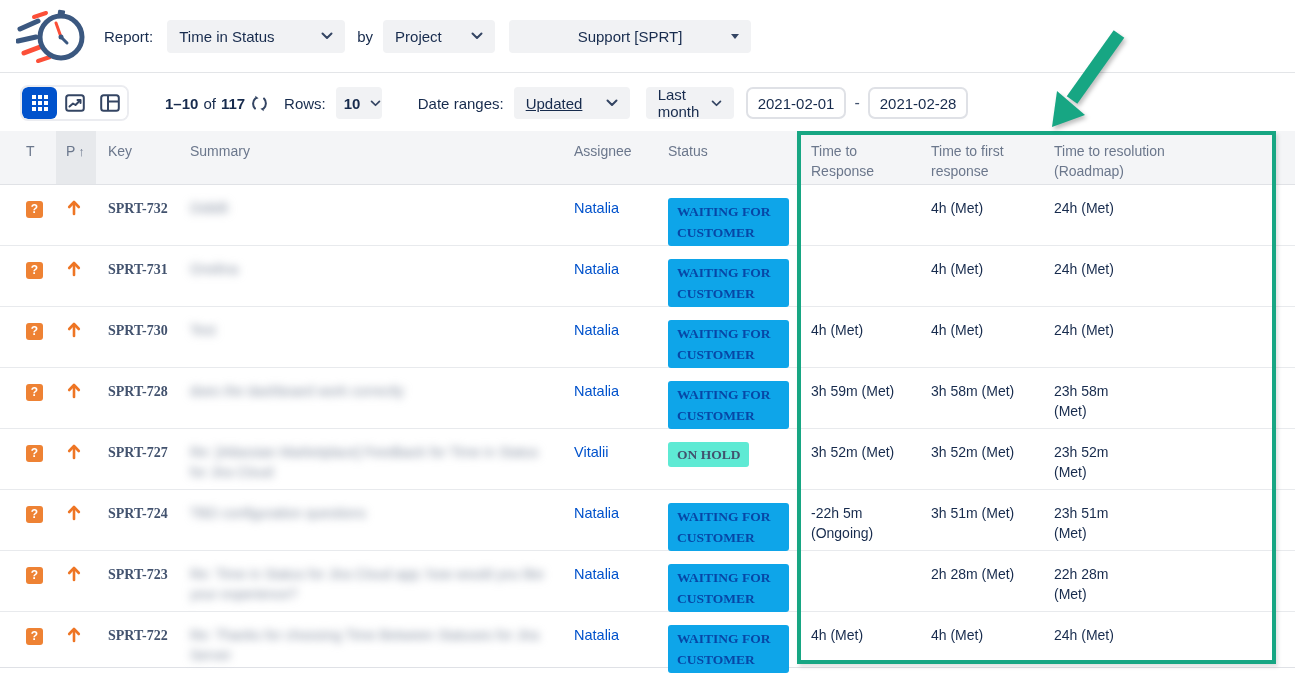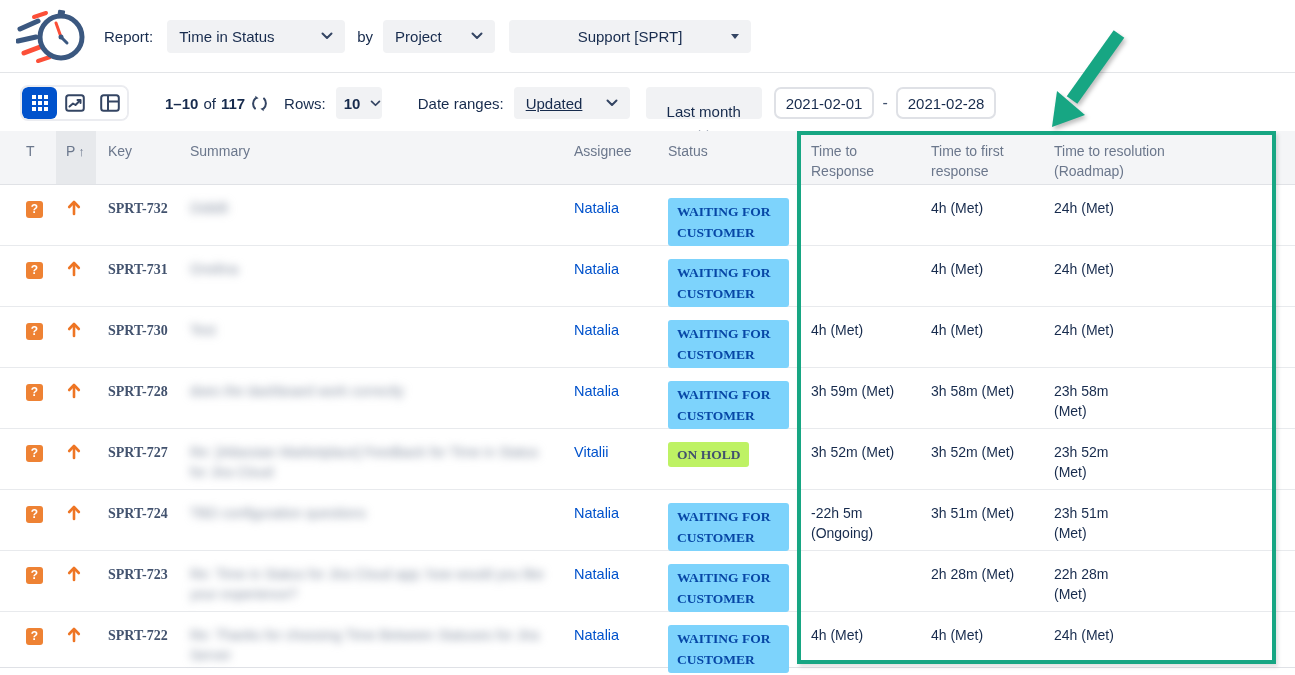--- a/index.html
+++ b/index.html
@@ -6,21 +6,21 @@
   html,body { background:#fff; }
   body { width:1295px; height:675px; position:relative; overflow:hidden;
          font-family:"Liberation Sans", sans-serif; color:#172b4d; }
 
   
   .app-header { position:absolute; left:0; top:0; width:1295px; height:73px;
                 border-bottom:1px solid #e3e5e8; display:flex; align-items:center; }
   .logo { margin-left:16px; width:72px; height:58px; flex:none; }
   .hdr-label { margin-left:16px; font-size:15px; color:#172b4d; }
   .sel { height:33px; background:#f1f2f4; border-radius:4px; display:inline-flex;
-         align-items:center; padding:16px 12px; font-size:15px; color:#172b4d;
+         align-items:center; padding:8px 12px; font-size:15px; color:#172b4d;
          cursor:pointer; gap:10px; }
   .sel .chev { flex:none; }
   .sel.report { margin-left:14px; width:178px; justify-content:space-between; }
   .sel.scope  { margin-left:10px; width:112px; justify-content:space-between; }
   .sel.project{ margin-left:14px; width:242px; justify-content:center; position:relative; }
   .sel.project .caret { position:absolute; right:12px; top:14px; width:0; height:0;
         border-left:4px solid transparent; border-right:4px solid transparent;
         border-top:5px solid #344563; }
   .by { margin-left:12px; font-size:15px; }
 
@@ -32,21 +32,21 @@
   .viewbtn { width:35px; height:32px; display:flex; align-items:center; justify-content:center;
              color:#344563; cursor:pointer; background:#fff; border:none; }
   .viewbtn.active { background:#0052cc; color:#fff; border-radius:6px; }
   .pag { margin-left:36px; font-size:15px; color:#172b4d; display:flex; align-items:center; gap:5px; }
   .pag b { font-weight:700; }
   .refresh { margin-left:6px; cursor:pointer; display:flex; }
   .rows-label { margin-left:16px; font-size:15px; }
   .sel.rows { margin-left:10px; width:46px; padding:12px 8px; justify-content:space-between; height:32px;font-weight:bold; }
   .dr-label { margin-left:36px; font-size:15px; }
   .sel.datefield { margin-left:10px; width:116px; justify-content:space-between; height:32px;text-decoration:underline; }
-  .sel.period { margin-left:16px; width:116px; justify-content:space-between; height:32px; font-weight:500;flex-direction:column; }
+  .sel.period { margin-left:16px; width:88px; justify-content:space-between; height:32px; font-weight:500; }
   .dateinput { margin-left:12px; height:32px; border:2px solid #dfe1e6; border-radius:7px;
                background:#fff; padding:0 10px; font-size:15px; color:#172b4d;
                display:flex; align-items:center; font-family:"Liberation Sans",sans-serif; }
   .datesep { margin-left:8px; margin-right:-4px; color:#42526e; }
 
   
   .tbl { position:absolute; left:0; top:131px; width:1295px; }
   .thead { display:flex; background:#f4f5f7; height:54px; border-bottom:1px solid #e0e2e6; }
   .th { font-size:14px; color:#6b778c; font-weight:500; padding:10px 8px 0 12px; line-height:20px; }
   .trow { display:flex; border-bottom:1px solid #e8eaed; background:#fff; height:61px; }
@@ -72,22 +72,22 @@
            line-height:17px; cursor:pointer; }
   .prio { display:flex; margin-top:1px; }
   .keylink { font-family:"Liberation Serif", serif; font-weight:700; font-size:14px;
              color:#42526e; text-decoration:none; cursor:pointer; }
   .sumtext { color:#8993a4; filter:blur(4px); user-select:none; display:inline-block;
              max-width:370px; }
   .alink { color:#0052cc; text-decoration:none; font-size:14.5px; cursor:pointer; }
   .badge { display:inline-block; font-family:"Liberation Serif", serif; font-weight:700;
            font-size:13.5px; line-height:21px; padding:3px 9px; border-radius:3px;
            max-width:126px; }
-  .badge.blue { background:#7dd3fc; color:#0747a6; }
-  .badge.gray { background:#bef264; color:#42526e; padding:2px 9px; }
+  .badge.blue { background:#0ea5e9; color:#0747a6; }
+  .badge.gray { background:#5eead4; color:#42526e; padding:2px 9px; }
 
   
   .hl-rect { position:absolute; left:797px; top:131px; width:479px; height:533px;
              border:4px solid #17a683; pointer-events:none; z-index:5;
              box-shadow:2px 3px 4px rgba(0,0,0,0.12); }
   .hl-arrow { position:absolute; left:1022px; top:28px; width:120px; height:105px;
               pointer-events:none; z-index:6; filter:drop-shadow(2px 3px 2px rgba(0,0,0,0.25)); }
 </style>
 </head>
 <body>

